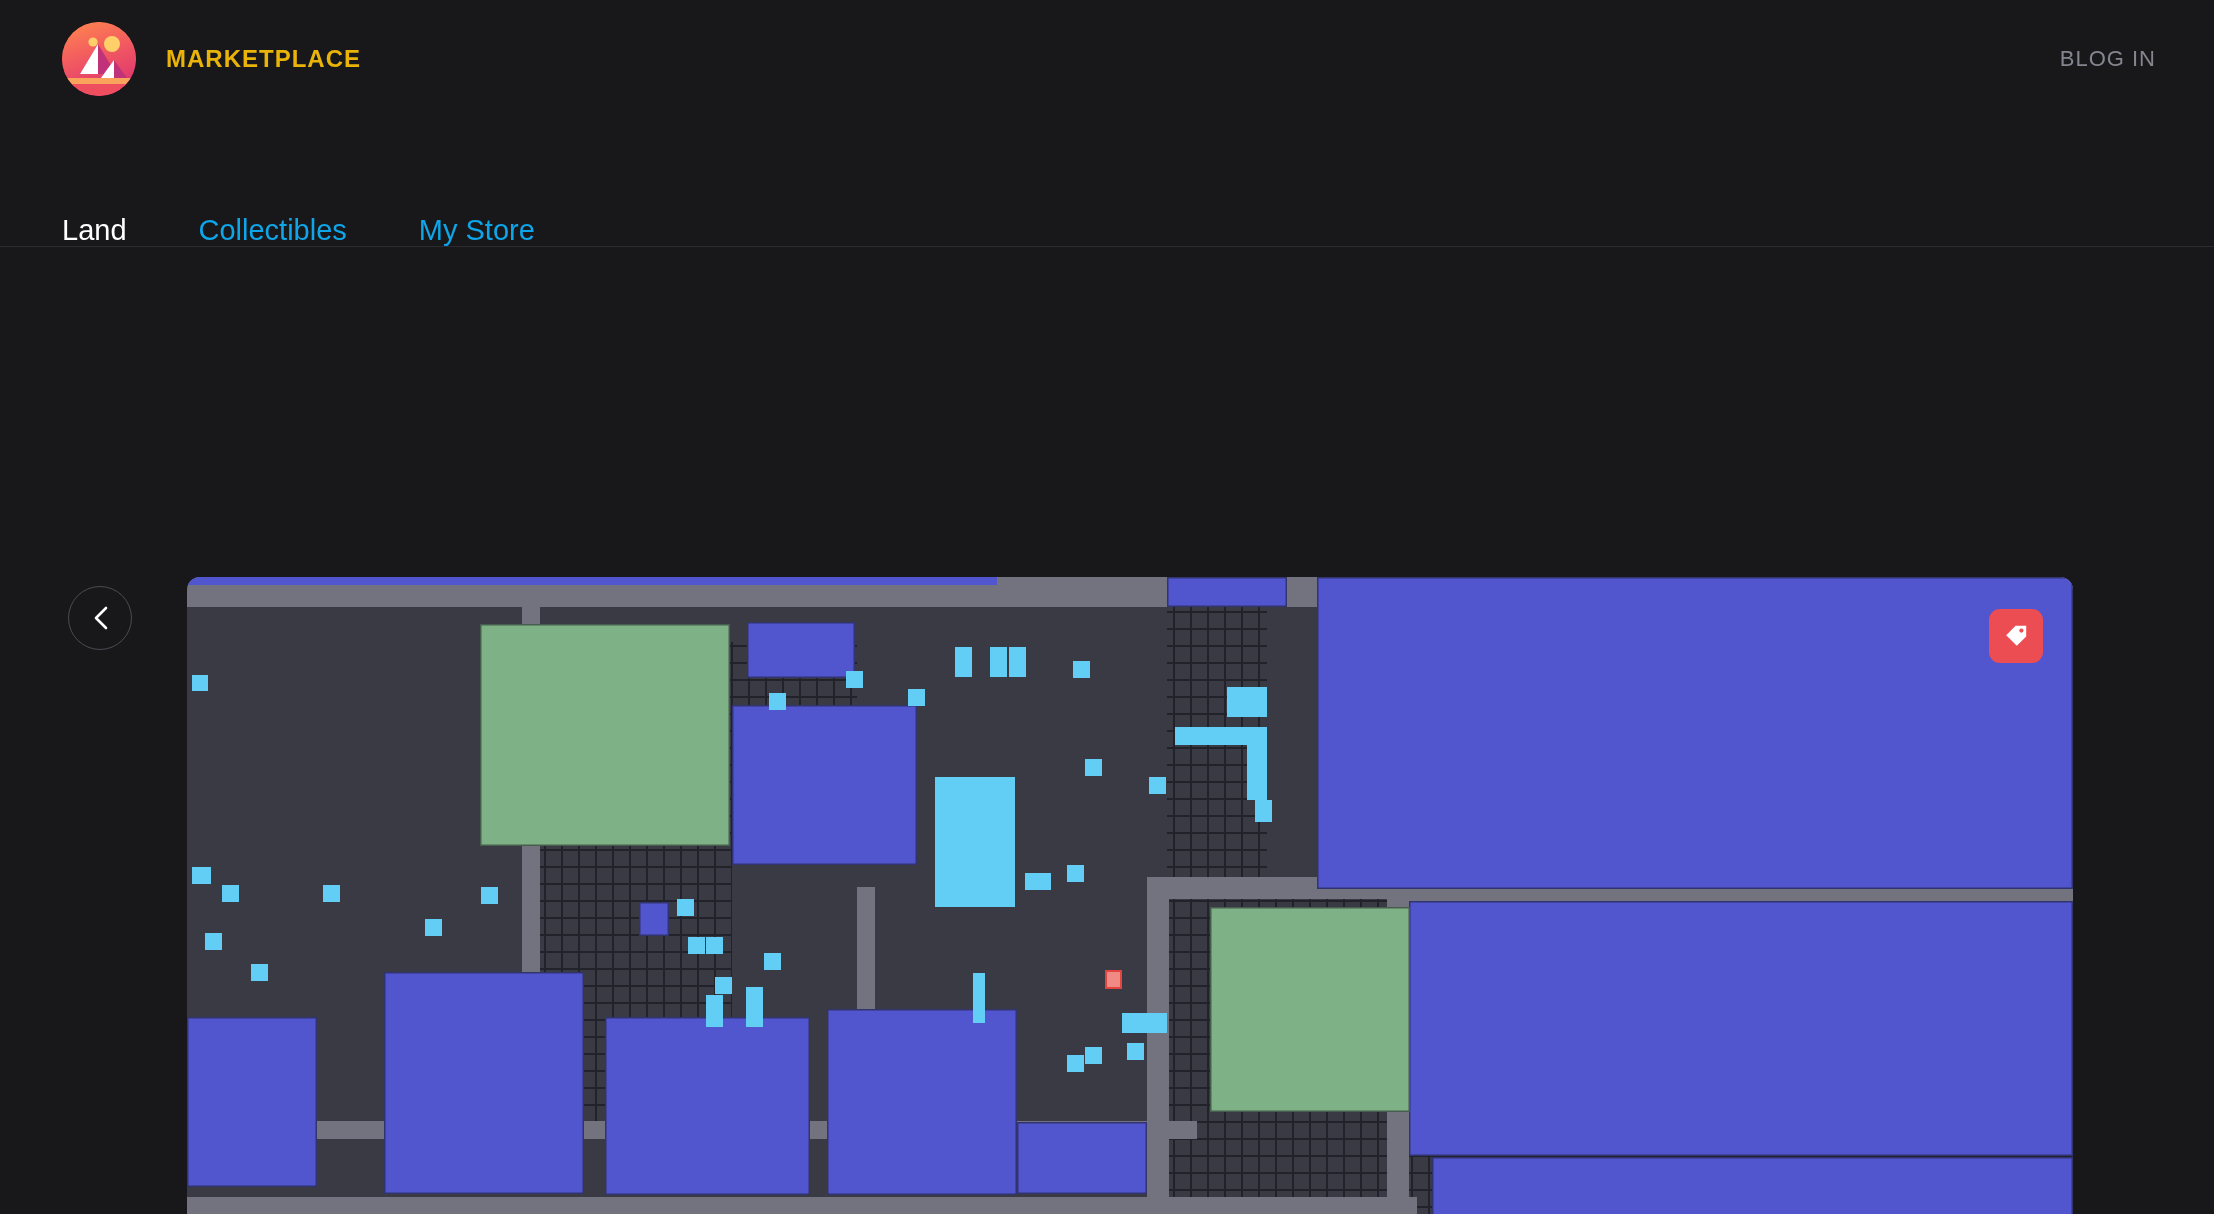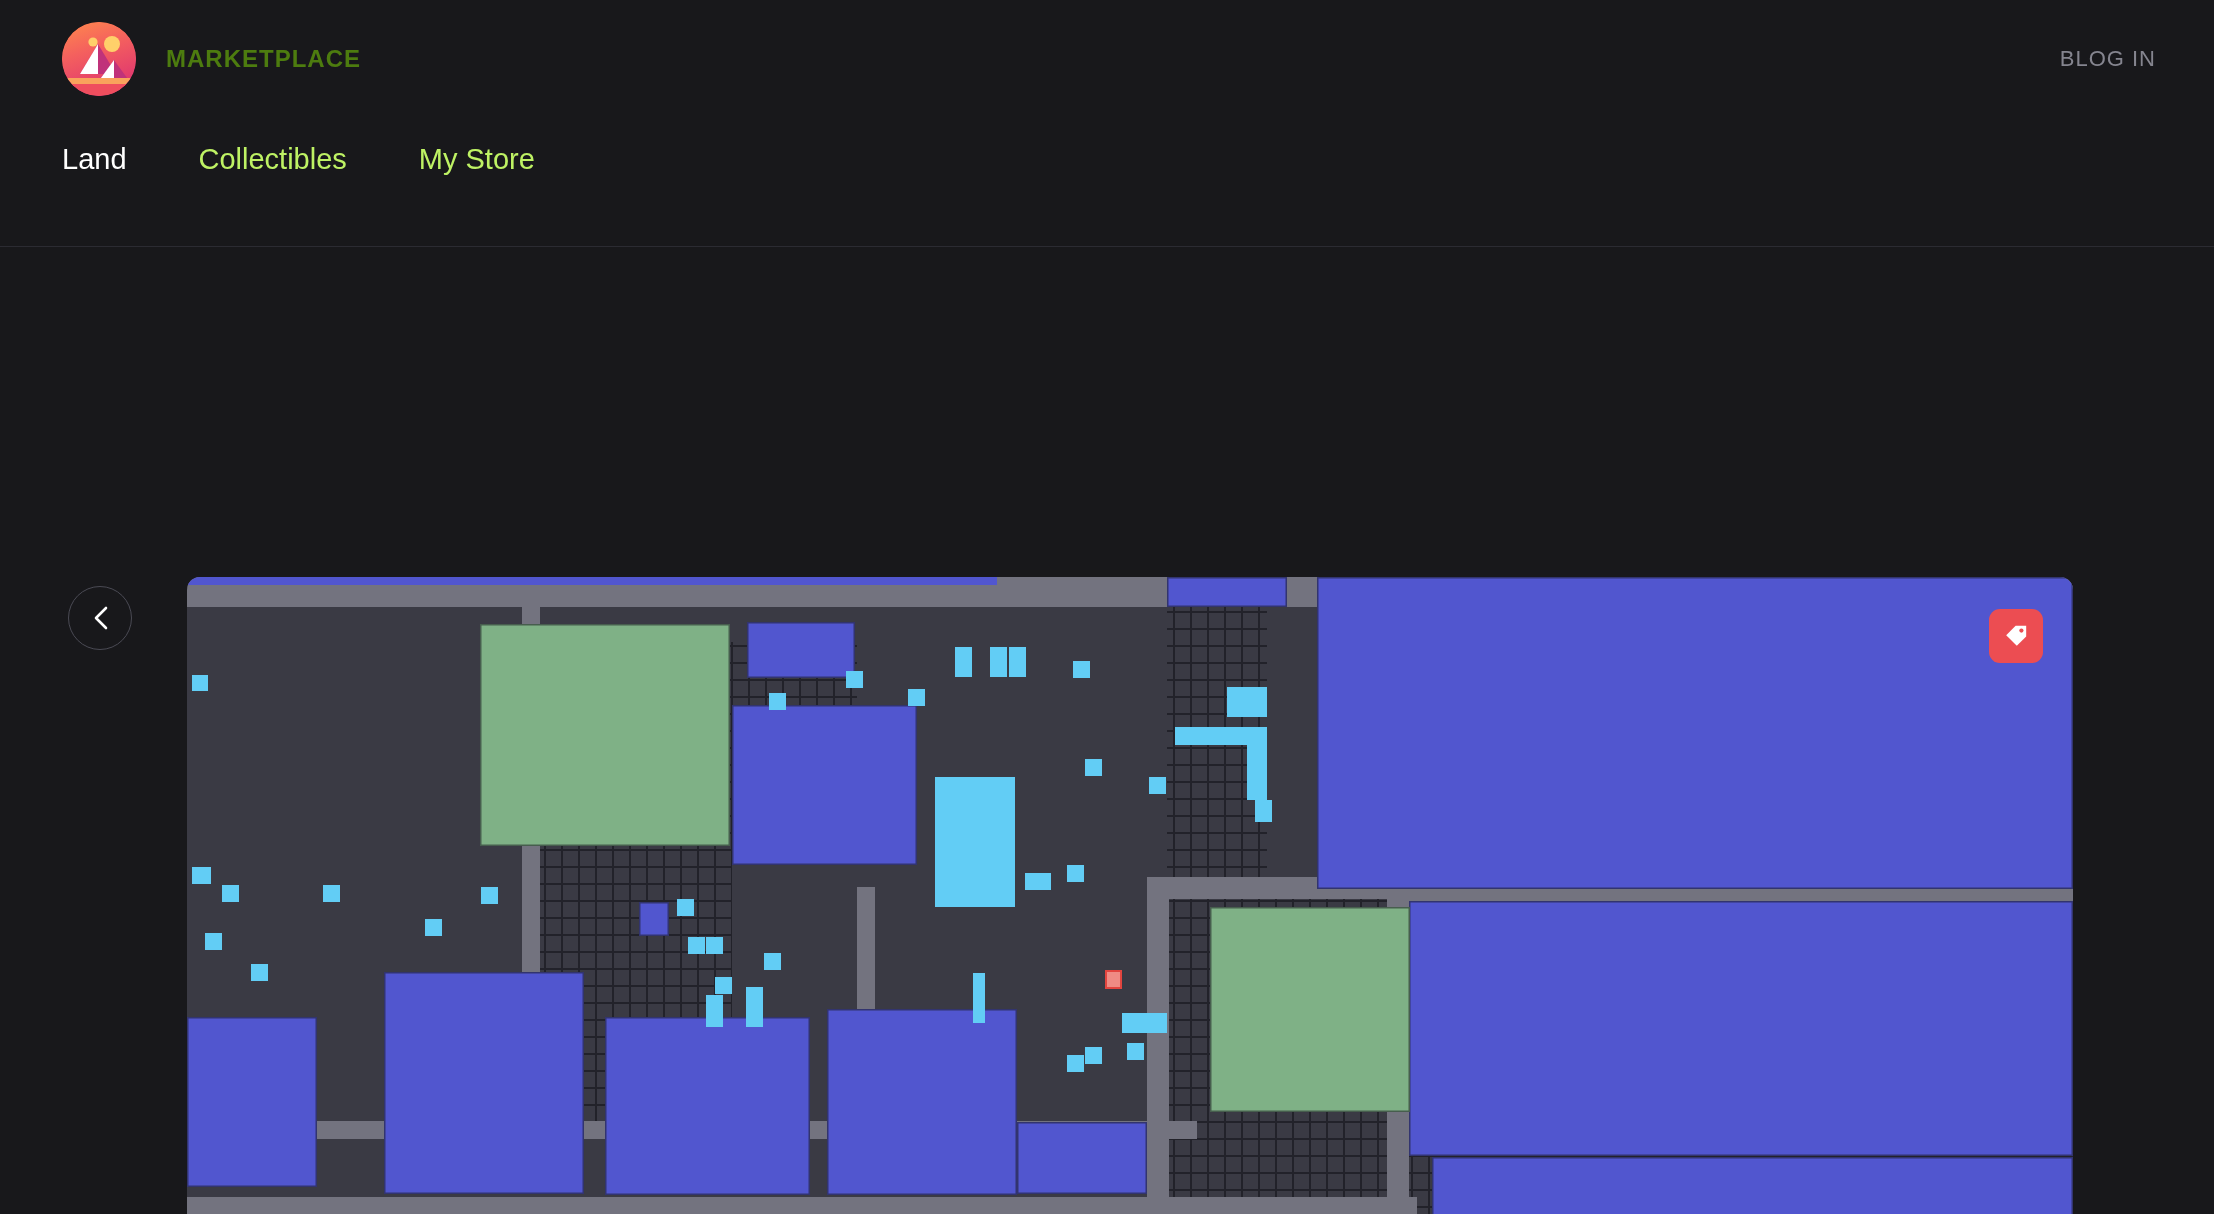--- a/index.html
+++ b/index.html
@@ -36,21 +36,21 @@
     border-radius: 50%;
     position: relative;
     overflow: hidden;
     flex: none;
     background: linear-gradient(160deg, #ff7a45 0%, #f4625f 38%, #e8436f 70%, #d93a77 100%);
   }
   .logo-mark svg { display: block; width: 100%; height: 100%; }
 
   .brand-title {
     margin-left: 30px;
-    color: #4d7c0f;
+    color: #eab308;
     font-size: 24px;
     font-weight: bold;
     letter-spacing: 1.0px;
   }
 
   .top-links {
     display: flex;
     align-items: center;
     margin-left: 52px;
     gap: 0;
@@ -73,33 +73,33 @@
     letter-spacing: 1.0px;
     cursor: pointer;
     white-space: nowrap;
   }
 
   
   .subnav {
     position: relative;
     height: 129px;
     display: flex;
-    align-items: flex-start;
+    align-items: flex-end;
     padding: 26px 0 0 62px;
     background: #18181b;
   }
   .subnav::after {
     content: "";
     position: absolute;
     left: 0; right: 0; bottom: 0;
     height: 1px;
     background: #2b2b32;
   }
   .subnav-item {
-    color: #bef264;
+    color: #0ea5e9;
     font-size: 29px;
     padding: 0 38px 0 0;
     margin-right: 34px;
     cursor: pointer;
     white-space: nowrap;
     line-height: 1.1;
   }
   .subnav-item.is-active { color: #ffffff; }
 
   

